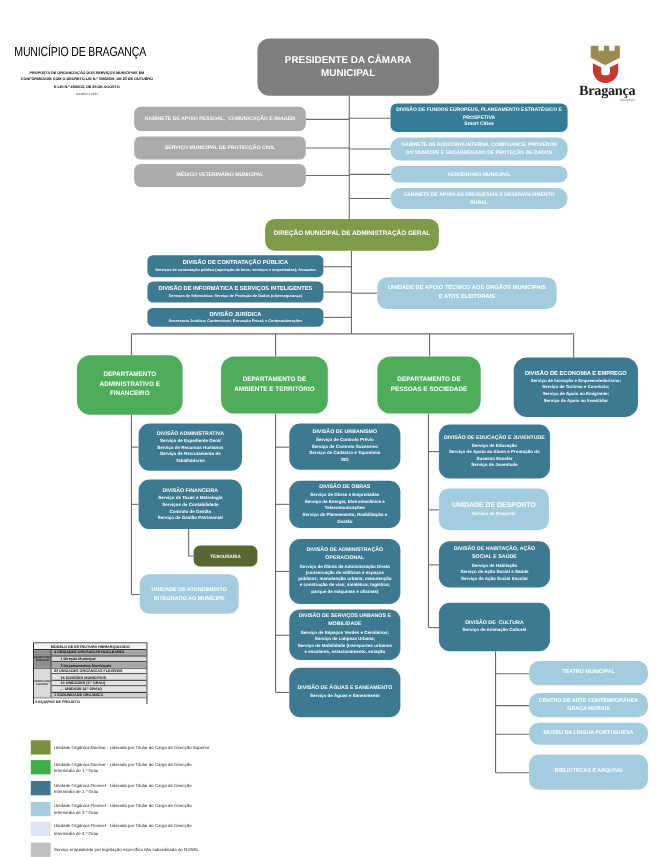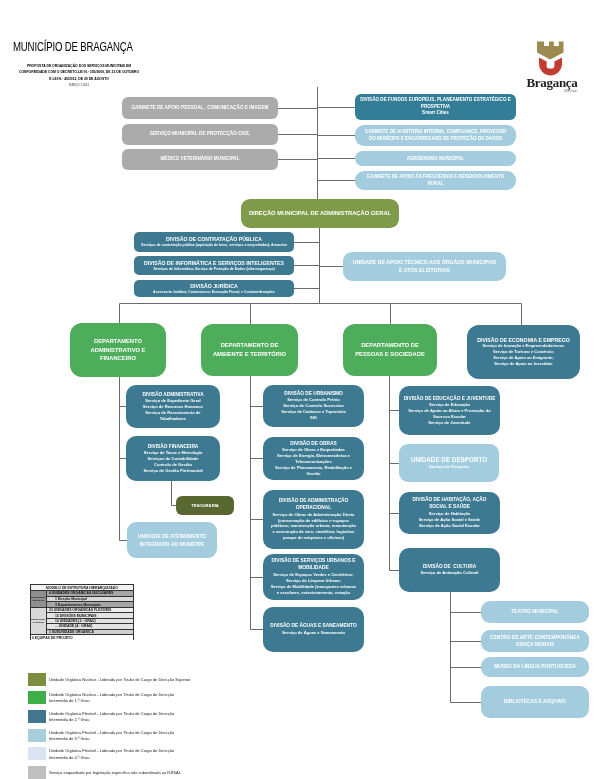--- a/index.html
+++ b/index.html
@@ -70,20 +70,21 @@
 
   <svg style="position:absolute;left:524px;top:38px;" width="56" height="54" viewBox="0 0 56 54">
     <g transform="translate(-524,-38)">
       <path d="M537 41.5 h7 v4.6 h5 v-4.6 h4.8 v4.6 h5 v-4.6 h4.7 V52.6 L550.3 59.4 L537 52.6 Z" fill="#9c8a50"></path>
       <path d="M539 57.4 L546.6 61.4 L546.6 66 Q546.6 68.5 549 68.5 L552 68.5 Q554.4 68.5 554.4 66 L554.4 61.4 L562 57.4 L562 63.6 A11.5 11.8 0 0 1 539 63.6 Z" fill="#c23a31"></path>
       <text x="577.5" y="86.5" text-anchor="end" font-family="Liberation Serif, serif" font-weight="bold" font-size="13" letter-spacing="-0.3" fill="#221e1f">Bragança</text>
       <text x="577" y="91.5" text-anchor="end" font-family="Liberation Sans, sans-serif" font-size="3" fill="#6b6b6b">Município</text>
     </g>
   </svg>
 
+  <div class="box dgray" style="left:234px;top:35px;width:165px;height:52px;font-size:9px;">PRESIDENTE DA CÂMARA<br>MUNICIPAL</div>
 
   <div class="box gray" style="left:122px;top:97px;width:156px;height:22px;font-size:4.7px;">GABINETE DE APOIO PESSOAL,&nbsp; COMUNICAÇÃO E IMAGEM</div>
   <div class="box gray" style="left:122px;top:124px;width:156px;height:21px;font-size:4.7px;">SERVIÇO MUNICIPAL DE PROTECÇÃO CIVIL</div>
   <div class="box gray" style="left:122px;top:149px;width:156px;height:21px;font-size:4.7px;">MÉDICO VETERINÁRIO MUNICIPAL</div>
 
   <div class="box dteal" style="left:355px;top:94px;width:161px;height:26px;font-size:4.6px;line-height:1.5;">
       <div class="t">DIVISÃO DE FUNDOS EUROPEUS, PLANEAMENTO ESTRATÉGICO E<br>PROSPETIVA</div>
       <div class="t">Smart Cities</div>
     </div>
   <div class="box lblue" style="left:355px;top:125px;width:161px;height:21px;font-size:4.6px;line-height:1.5;">

